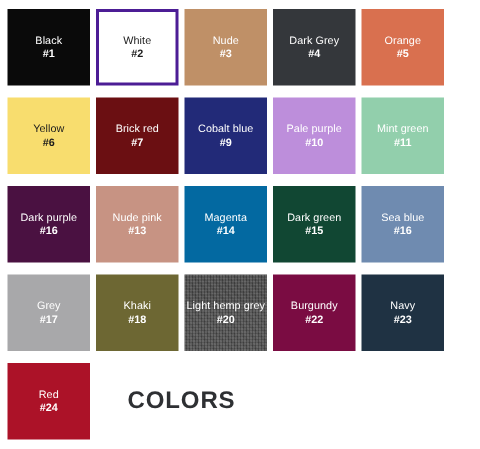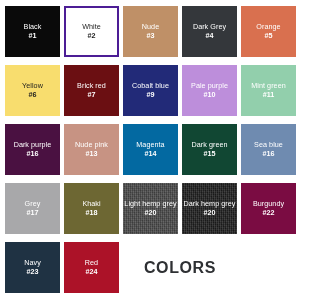--- a/index.html
+++ b/index.html
@@ -158,24 +158,20 @@
         <div class="swatch-code">#17</div>
       </div>
       <div class="swatch light-text" style="background-color: rgb(109, 103, 51);">
         <div class="swatch-label">Khaki</div>
         <div class="swatch-code">#18</div>
       </div>
       <div class="swatch light-text textured" style="background-color: rgb(74, 74, 74);">
         <div class="swatch-label">Light hemp grey</div>
         <div class="swatch-code">#20</div>
       </div>
-      <div class="swatch light-text textured" style="background-color: rgb(31, 31, 31);">
-        <div class="swatch-label">Dark hemp grey</div>
-        <div class="swatch-code">#20</div>
-      </div>
       <div class="swatch light-text" style="background-color: rgb(122, 12, 66);">
         <div class="swatch-label">Burgundy</div>
         <div class="swatch-code">#22</div>
       </div>
       <div class="swatch light-text" style="background-color: rgb(31, 50, 67);">
         <div class="swatch-label">Navy</div>
         <div class="swatch-code">#23</div>
       </div>
       <div class="swatch light-text" style="background-color: rgb(172, 18, 40);">
         <div class="swatch-label">Red</div>

